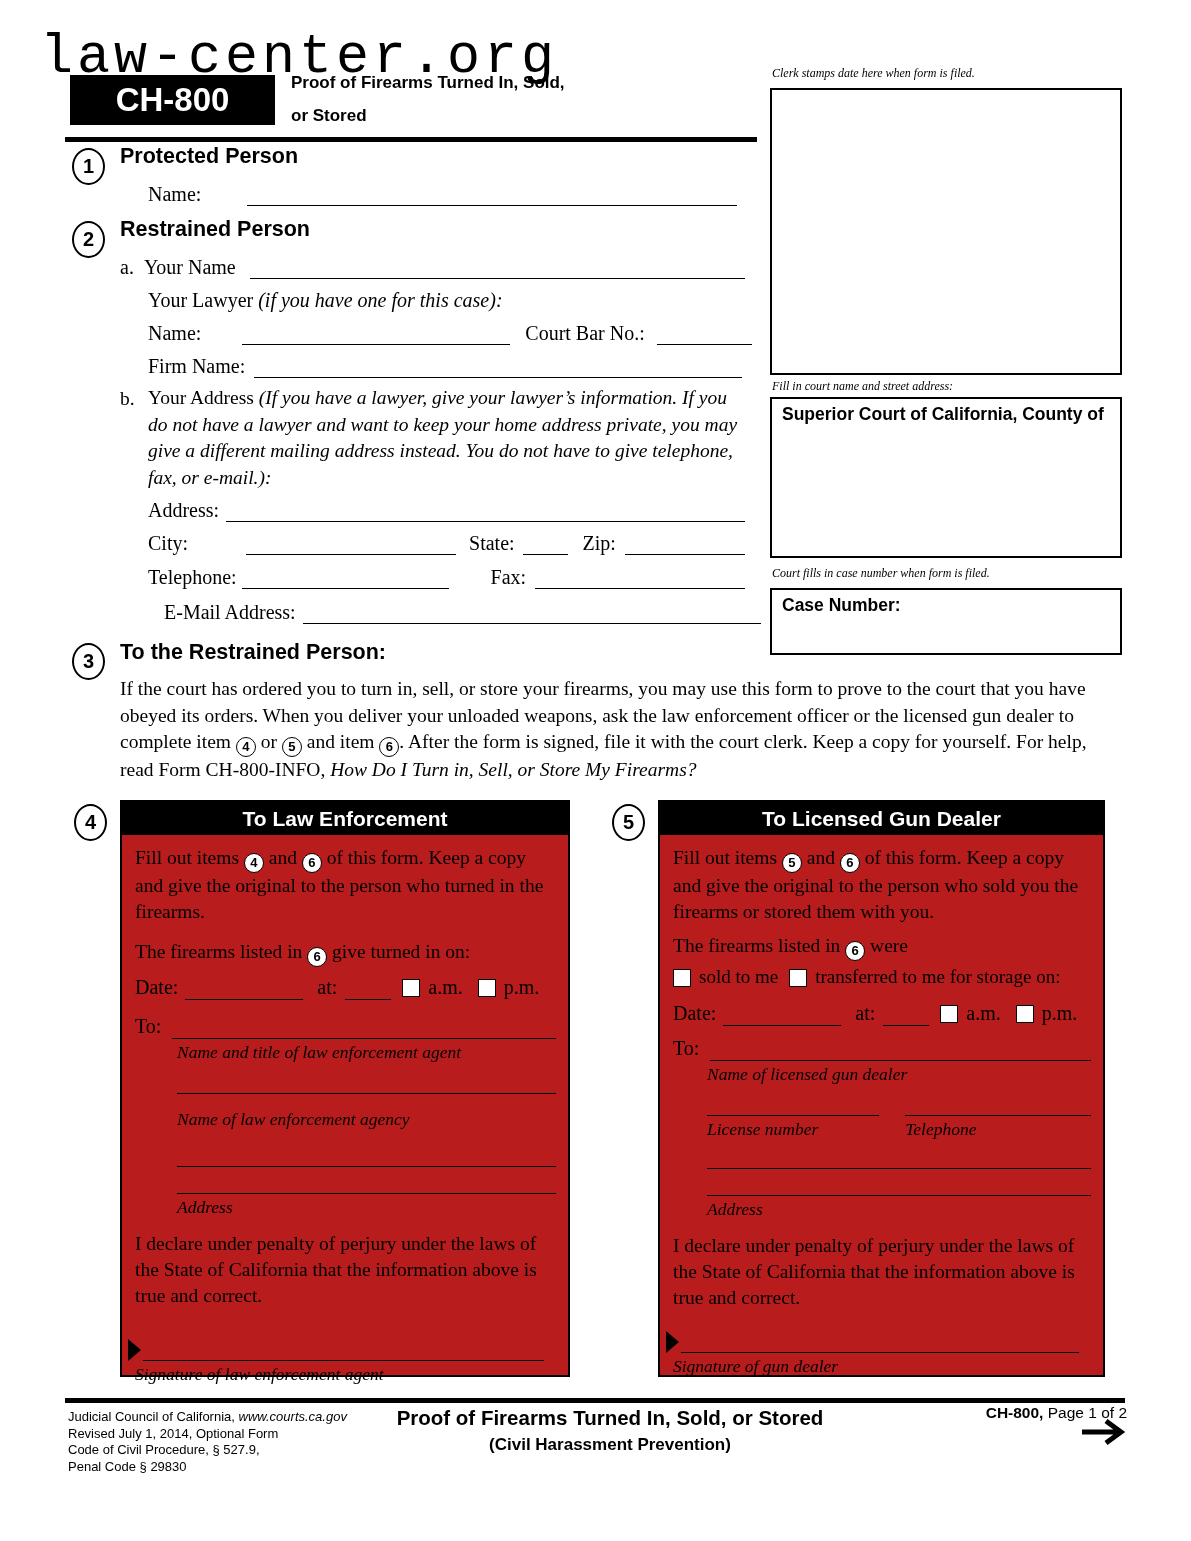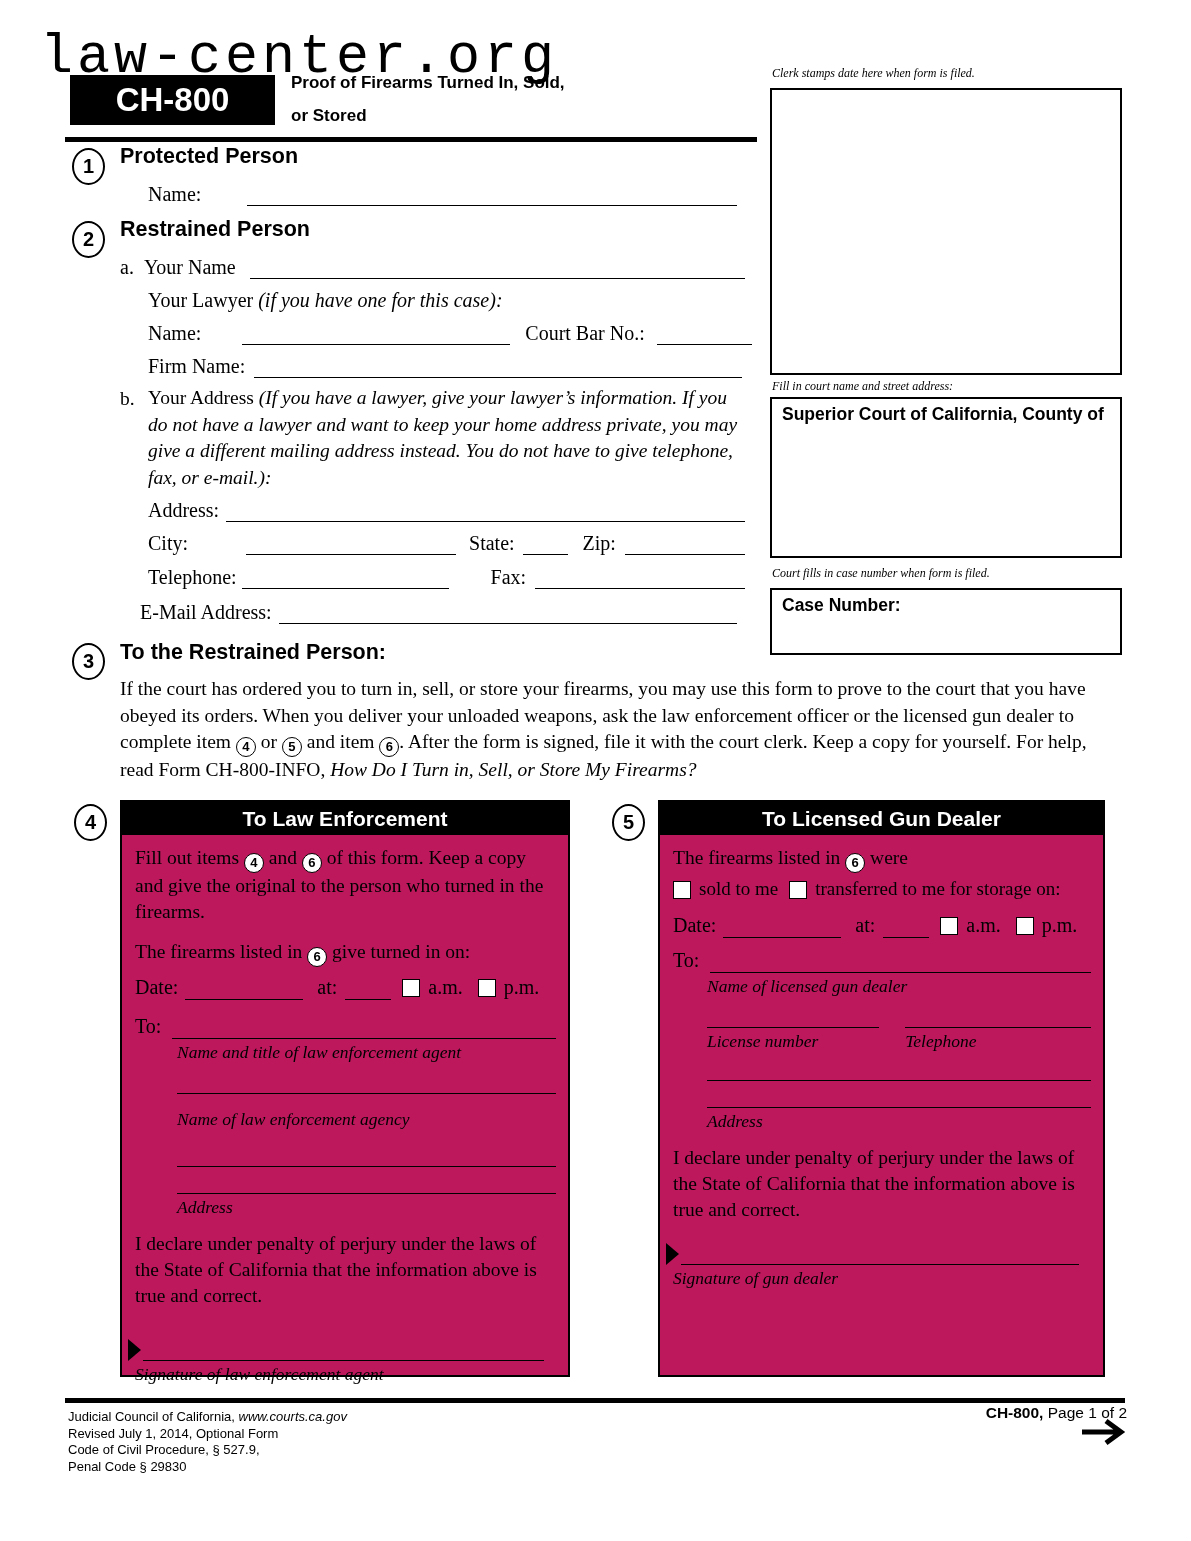--- a/index.html
+++ b/index.html
@@ -28,21 +28,21 @@
   .frow { display:flex; align-items:flex-end; font-size:20px; font-family:"Liberation Serif", serif; height:27px; white-space:nowrap; }
   .ul { display:inline-block; border-bottom:1.6px solid #000; height:100%; }
   .grow { flex:1; }
 
   .para { font-size:19.5px; line-height:26.5px; }
   .cnum { display:inline-flex; width:20px; height:20px; border:1.7px solid #000; border-radius:50%;
           align-items:center; justify-content:center; font-family:"Liberation Sans", sans-serif;
           font-weight:bold; font-size:13px; vertical-align:-3px; background:#fff; }
   .cb { display:inline-block; width:18px; height:18px; border:1.9px solid #000; background:#fff; }
 
-  .formbox { border:2px solid #000; background:#be185d; }
+  .formbox { border:2px solid #000; background:#b91c1c; }
   .boxhdr { height:33px; background:#000; color:#fff; display:flex; align-items:center; justify-content:center;
             font-family:"Liberation Sans", sans-serif; font-weight:bold; font-size:21px; }
   .boxbody { padding:10px 12px 0 13px; font-size:19.5px; line-height:26px; }
   .hint { font-style:italic; font-size:17.5px; line-height:22px; }
   .line { border-bottom:1.6px solid #000; height:0; }
   .tri { width:0; height:0; border-top:11px solid transparent; border-bottom:11px solid transparent;
          border-left:13px solid #000; margin-right:2px; }
   .sigrow { display:flex; align-items:flex-end; height:26px; }
 
   .foot-small { font-family:"Liberation Sans", sans-serif; font-size:13px; line-height:16.5px; }
@@ -126,21 +126,21 @@
     <span class="ul grow" style="margin-left:9px;"></span>
   </div>
 
   <div class="abs frow" style="left:148px; top:562px; width:597px;">
     <span>Telephone:</span>
     <span class="ul" style="width:207px; margin-left:5px;"></span>
     <span style="margin-left:42px;">Fax:</span>
     <span class="ul grow" style="margin-left:9px;"></span>
   </div>
 
-  <div class="abs frow" style="left:140px; top:597px; width:597px;">
+  <div class="abs frow" style="left:164px; top:597px; width:597px;">
     <span>E-Mail Address:</span>
     <span class="ul grow" style="margin-left:7px;"></span>
   </div>
 
   <div class="abs bigc" style="left:72px; top:643px;">3</div>
   <div class="abs h1" style="left:120px; top:640px;">To the Restrained Person:</div>
   <div class="abs para" style="left:120px; top:676px; width:992px;">
     <span>If the court has ordered you to turn in, sell, or store your firearms, you may use this form to prove to the court that you have obeyed its orders. When you deliver your unloaded weapons, ask the law enforcement officer or the licensed gun dealer to complete item </span><span class="cnum">4</span><span> or </span><span class="cnum">5</span><span> and item </span><span class="cnum">6</span><span>. After the form is signed, file it with the court clerk. Keep a copy for yourself. For help, read Form CH-800-INFO, </span><span class="it">How Do I Turn in, Sell, or Store My Firearms?</span>
   </div>
 
@@ -180,20 +180,23 @@
         <span class="ul grow" style="margin-right:12px;"></span>
       </div>
       <div class="hint" style="margin-top:2px;">Signature of law enforcement agent</div>
     </div>
   </div>
 
   <div class="abs bigc" style="left:612px; top:804px;">5</div>
   <div class="abs formbox" style="left:658px; top:800px; width:447px; height:577px;">
     <div class="boxhdr">To Licensed Gun Dealer</div>
     <div class="boxbody">
+      <div style="margin-bottom:8px;">
+        <span>Fill out items </span><span class="cnum">5</span><span> and </span><span class="cnum">6</span><span> of this form. Keep a copy and give the original to the person who sold you the firearms or stored them with you.</span>
+      </div>
       <div style="margin-bottom:2px;">
         <span>The firearms listed in </span><span class="cnum">6</span><span> were</span>
       </div>
       <div class="frow" style="font-size:19px;">
         <span class="cb" style="margin-bottom:3px;"></span>
         <span style="margin-left:8px;">sold to me</span>
         <span class="cb" style="margin-left:11px; margin-bottom:3px;"></span>
         <span style="margin-left:8px;">transferred to me for storage on:</span>
       </div>
       <div class="frow" style="margin-top:9px;">
@@ -233,20 +236,24 @@
     </div>
   </div>
 
   <div class="abs rule" style="left:65px; top:1398px; width:1060px; height:5px;"></div>
   <div class="abs foot-small" style="left:68px; top:1409px;">
     <div><span>Judicial Council of California, </span><span class="it">www.courts.ca.gov</span></div>
     <div>Revised July 1, 2014, Optional Form</div>
     <div>Code of Civil Procedure, § 527.9,</div>
     <div>Penal Code § 29830</div>
   </div>
+  <div class="abs" style="left:330px; top:1406px; width:560px; text-align:center;">
+    <div class="foot-title">Proof of Firearms Turned In, Sold, or Stored</div>
+    <div class="foot-sub" style="margin-top:5px;">(Civil Harassment Prevention)</div>
+  </div>
   <div class="abs foot-right" style="left:962px; top:1404px; width:165px; text-align:right; white-space:nowrap;">
     <span class="b">CH-800,</span><span> Page 1 of 2</span>
   </div>
   <div class="abs" style="left:1080px; top:1418px;">
     <svg width="46" height="28" viewBox="0 0 46 28">
         <path d="M2 14 H38 M26 3 L41 14 L26 25" stroke="#000" stroke-width="5" fill="none"></path>
       </svg>
   </div>
 
 </div>

